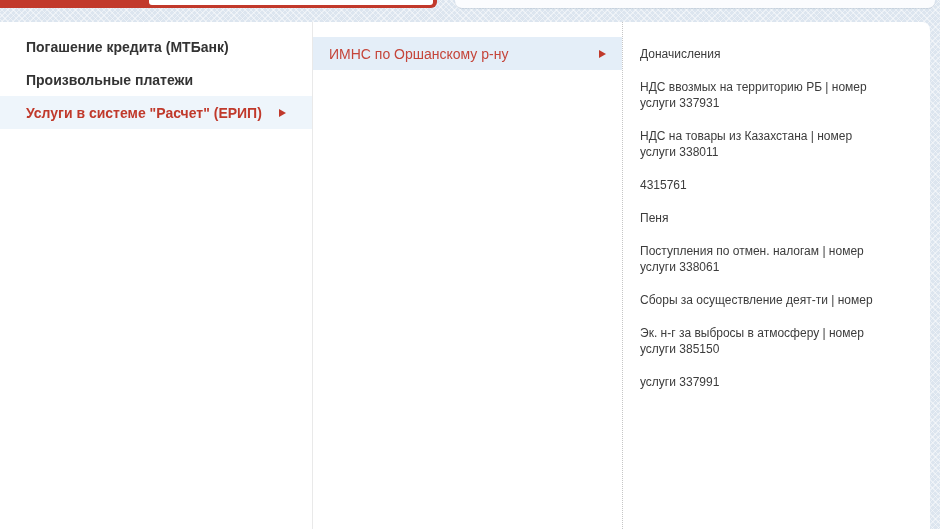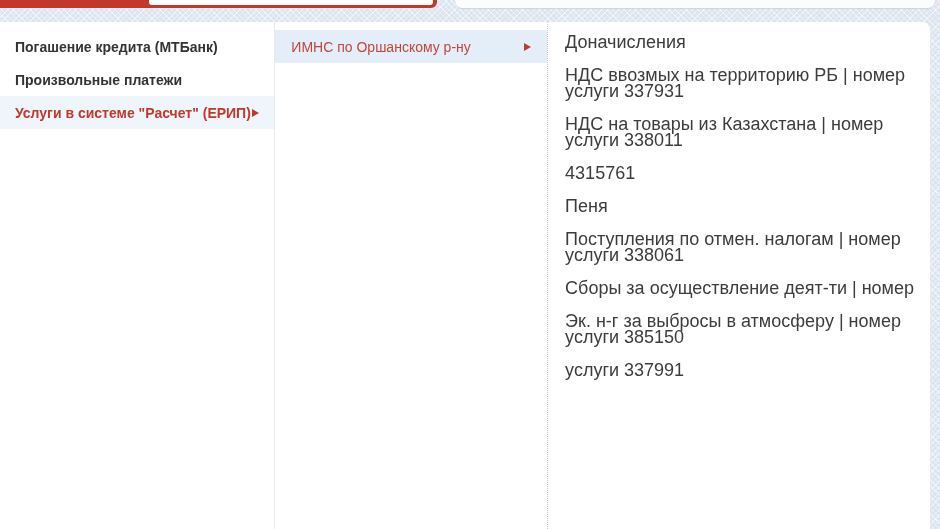--- a/index.html
+++ b/index.html
@@ -30,40 +30,40 @@
     position:absolute;left:0;top:22px;width:930px;height:507px;
     background:#ffffff;border-radius:0 8px 0 0;
     display:flex;
   }
   .col-left{width:313px;box-sizing:border-box;border-right:1px solid #e9e9e9;padding-top:8px;}
   .col-mid{width:310px;box-sizing:border-box;border-right:1px dotted #c6c6c6;padding-top:8px;}
   .col-right{flex:1;box-sizing:border-box;padding:12px 16px 0 17px;}
 
   .menu-item{
     height:33px;display:flex;align-items:center;
-    padding:0 15px;font-size:14px;font-weight:bold;color:#333333;cursor:pointer;
+    padding:0 26px;font-size:14px;font-weight:bold;color:#333333;cursor:pointer;
   }
   .menu-item.active{background:#eef5fb;color:#c0392b;}
 
   .submenu-item{
     height:33px;display:flex;align-items:center;
-    padding:0 16px;font-size:14px;font-weight:normal;color:#c5453a;cursor:pointer;
+    padding:0 16px;font-size:14px;font-weight:normal;color:#c5453a;cursor:pointer;margin-top:7px;
   }
   .submenu-item.active{background:#e4eef8;}
 
   .arrow{
     margin-left:auto;width:0;height:0;flex:0 0 auto;
     border-left:7px solid #c0392b;
     border-top:4px solid transparent;
     border-bottom:4px solid transparent;
   }
 
   .service-item{
-    font-size:18px;line-height:16px;color:#3c3c3c;
-    margin:0 0 17px 0;cursor:pointer;
+    font-size:12px;line-height:16px;color:#3c3c3c;
+    margin:12px 0 17px 0;cursor:pointer;
   }
   .service-item .line{display:block;white-space:nowrap;}
 </style>
 </head>
 <body>
 
 <div class="red-tab">
   <div class="search-remnant" title=""></div>
 </div>
 <div class="white-bar"></div>

